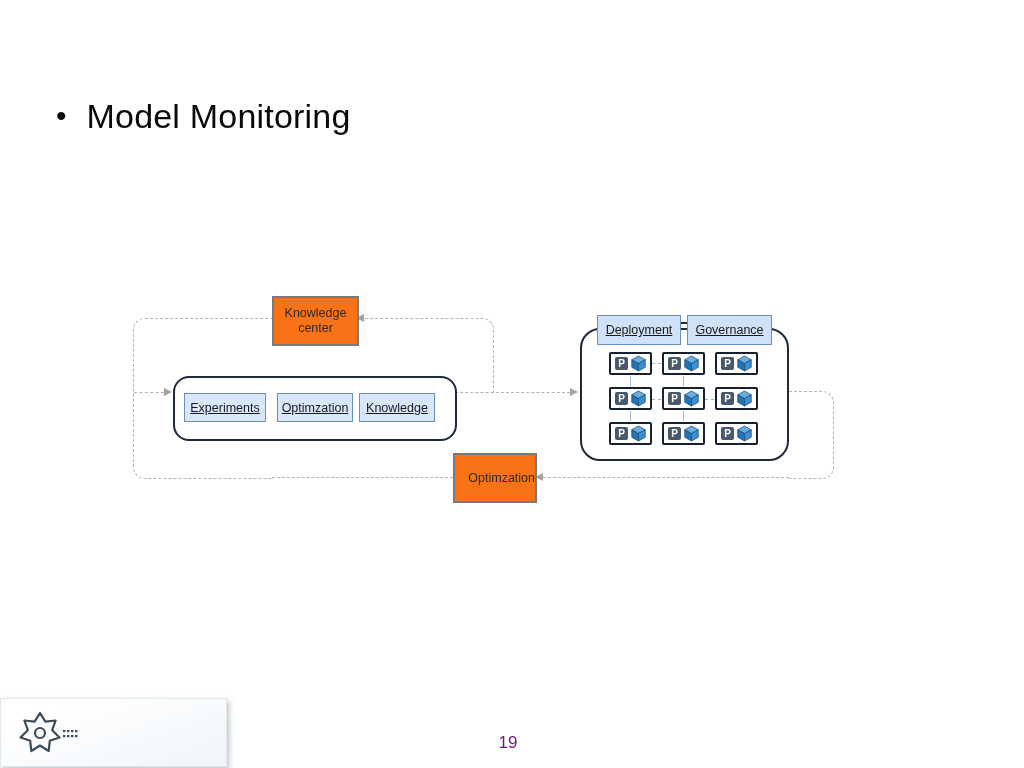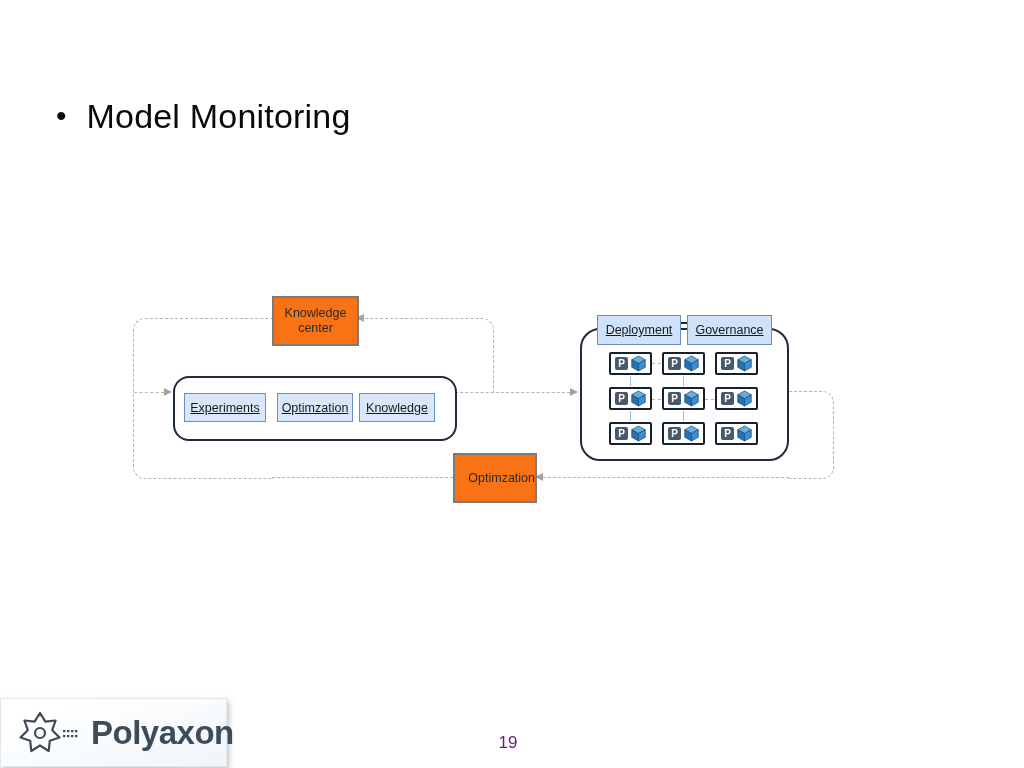--- a/index.html
+++ b/index.html
@@ -240,14 +240,13 @@
       <rect x="46" y="20" width="2.4" height="2.2"></rect>
         <rect x="50" y="20" width="2.4" height="2.2"></rect>
       <rect x="54" y="20" width="2.4" height="2.2"></rect>
         <rect x="58" y="20" width="2.4" height="2.2"></rect>
       <rect x="46" y="25" width="2.4" height="2.2"></rect>
         <rect x="50" y="25" width="2.4" height="2.2"></rect>
       <rect x="54" y="25" width="2.4" height="2.2"></rect>
         <rect x="58" y="25" width="2.4" height="2.2"></rect>
     </g>
   </svg>
-  <span class="logo-text">Polyaxon</span>
 </div>
 
 </body></html>

